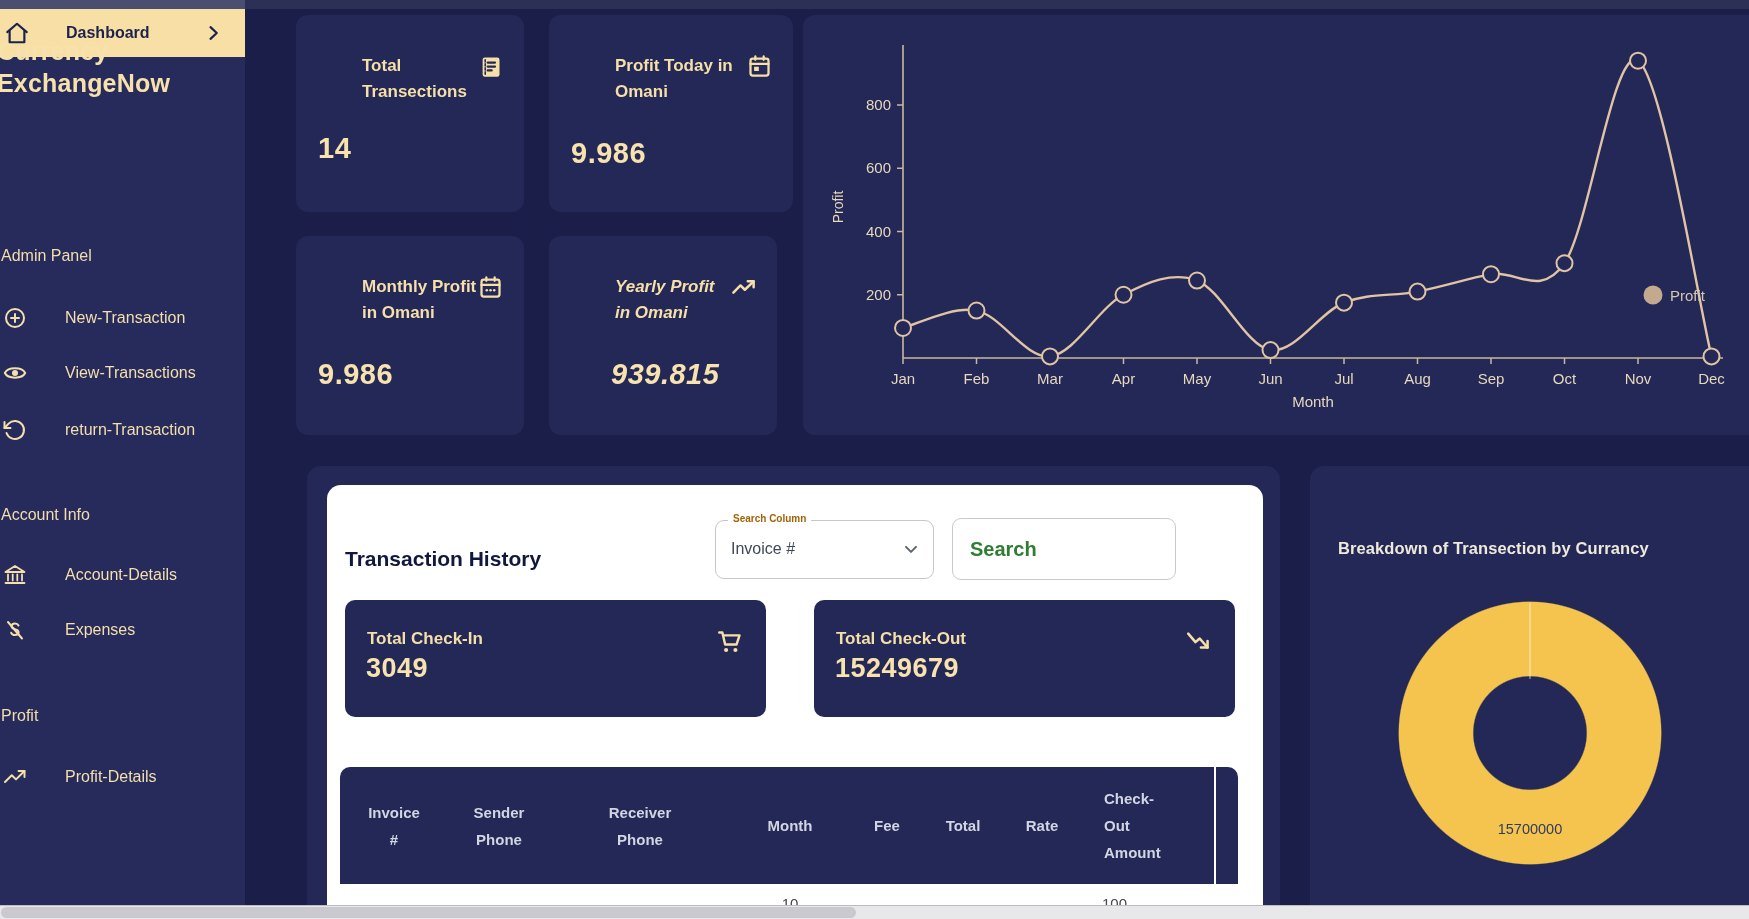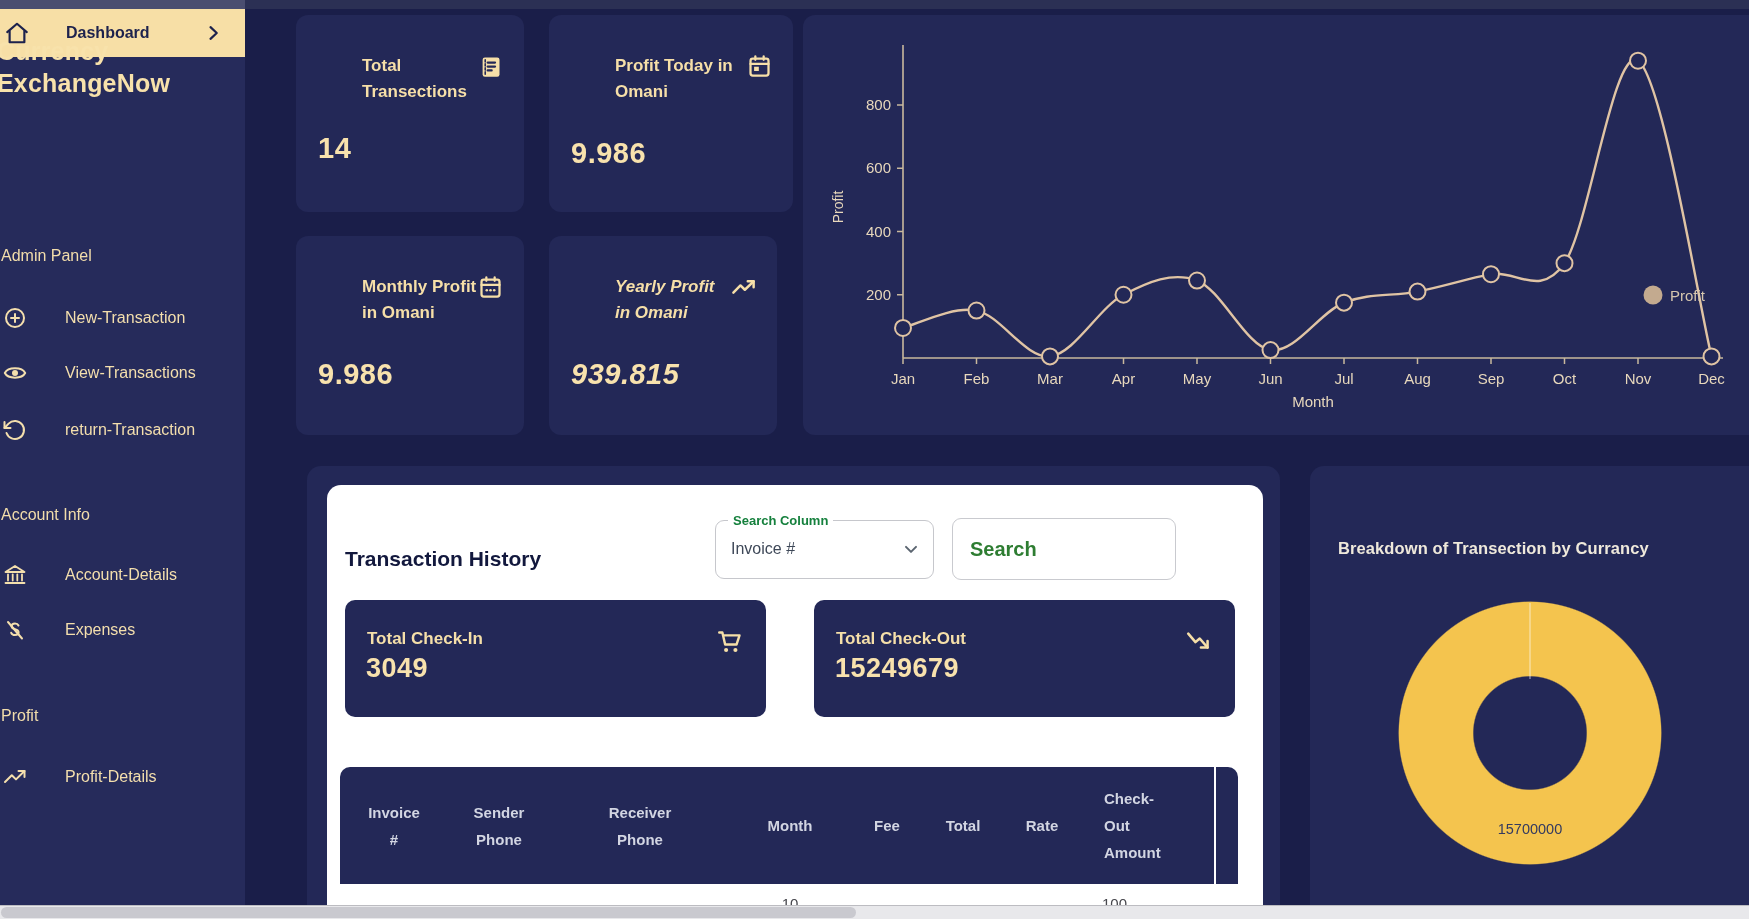--- a/index.html
+++ b/index.html
@@ -30,21 +30,21 @@
   .stat-lblrow{position:absolute;left:22px;right:20px;top:38px;display:flex;justify-content:space-between;align-items:flex-start;margin-left:44px;}
   .stat-lbl{color:#f6dfa8;font-size:17px;font-weight:600;line-height:1.55;max-width:150px;}
   .stat-ic{width:27px;height:27px;flex:none;}
   .stat-val{position:absolute;left:22px;color:#f8e2ad;font-weight:700;font-size:29px;letter-spacing:.5px;}
 
   
   .trans-outer{left:307px;top:466px;width:973px;height:470px;background:#232857;border-radius:14px;}
   .trans-card{left:20px;top:19px;width:936px;height:451px;background:#ffffff;border-radius:14px;}
   .trans-title{left:18px;top:62px;font-size:21px;font-weight:700;color:#12183d;}
   .sel-box{left:388px;top:35px;width:217px;height:57px;border:1px solid #c6c7cc;border-radius:9px;background:#fff;cursor:pointer;}
-  .sel-label{position:absolute;left:12px;top:-8px;background:#fff;padding:0 5px;font-size:13px;font-weight:600;color:#15803d;white-space:nowrap;}
+  .sel-label{position:absolute;left:12px;top:-8px;background:#fff;padding:0 5px;font-size:10px;font-weight:600;color:#a16207;white-space:nowrap;}
   .sel-value{position:absolute;left:15px;top:19px;font-size:16px;color:#3e4858;}
   .sel-chev{position:absolute;right:12px;top:18px;width:20px;height:20px;}
   .search-box{left:625px;top:33px;width:222px;height:60px;border:1px solid #c9cacf;border-radius:9px;background:#fff;cursor:text;}
   .search-lbl{position:absolute;left:17px;top:19px;font-size:20px;font-weight:700;color:#2e7d32;}
   .mini-card{top:115px;width:421px;height:117px;background:#232857;border-radius:10px;}
   .mini-lbl{position:absolute;left:22px;top:29px;font-size:17px;font-weight:600;color:#f5dfa9;}
   .mini-val{position:absolute;left:21px;top:53px;font-size:27px;font-weight:700;color:#f8e2ad;letter-spacing:.5px;}
   .mini-ic{position:absolute;right:22px;top:27px;width:29px;height:29px;}
 
   table.tx{position:absolute;left:13px;top:282px;width:898px;border-collapse:collapse;table-layout:fixed;}
@@ -219,21 +219,21 @@
 <div class="abs card" style="left:549px;top:236px;width:228px;height:199px;font-style:italic;">
   <div class="stat-lblrow">
     <span class="stat-lbl">Yearly Profit in Omani</span>
     <span class="stat-ic">
       <svg class="icon" width="27" height="27" viewBox="0 0 24 24" fill="none" stroke="#f6dfa8" stroke-width="2.2" stroke-linecap="round" stroke-linejoin="round">
           <polyline points="3 16.5 9.3 10.2 13.2 14 21 6.5"></polyline>
           <polyline points="15.8 6.5 21 6.5 21 11.7"></polyline>
         </svg>
     </span>
   </div>
-  <div class="stat-val" style="top:122px;">939.815</div>
+  <div class="stat-val" style="top:122px;margin-left:40px;">939.815</div>
 </div>
 
 <div class="abs card" style="left:803px;top:15px;width:987px;height:420px;">
   <svg id="linechart" width="987" height="420" viewBox="0 0 987 420">
       <line x1="100" y1="30" x2="100" y2="343" stroke="#c9b89d" stroke-width="1.6"></line>
       <line x1="100" y1="343" x2="920" y2="343" stroke="#c9b89d" stroke-width="1.6"></line>
       <line x1="94" y1="279.75" x2="100" y2="279.75" stroke="#c9b89d" stroke-width="1.5"></line>
       <text x="88" y="284.75" text-anchor="end" fill="#e8d8bc" font-size="15">200</text>
       <line x1="94" y1="216.5" x2="100" y2="216.5" stroke="#c9b89d" stroke-width="1.5"></line>
       <text x="88" y="221.5" text-anchor="end" fill="#e8d8bc" font-size="15">400</text>

